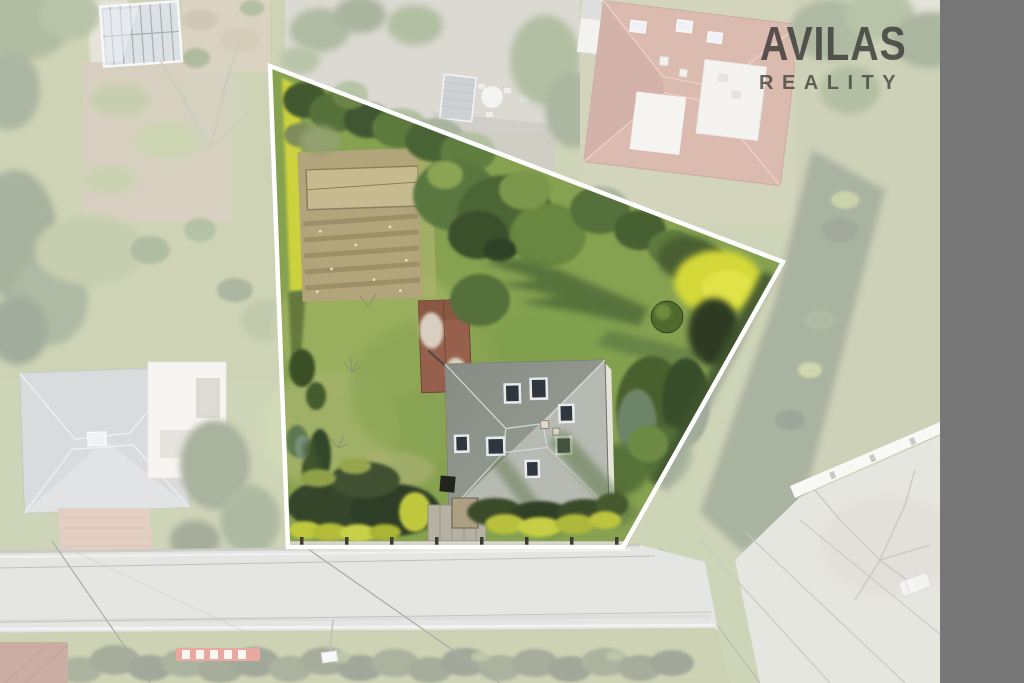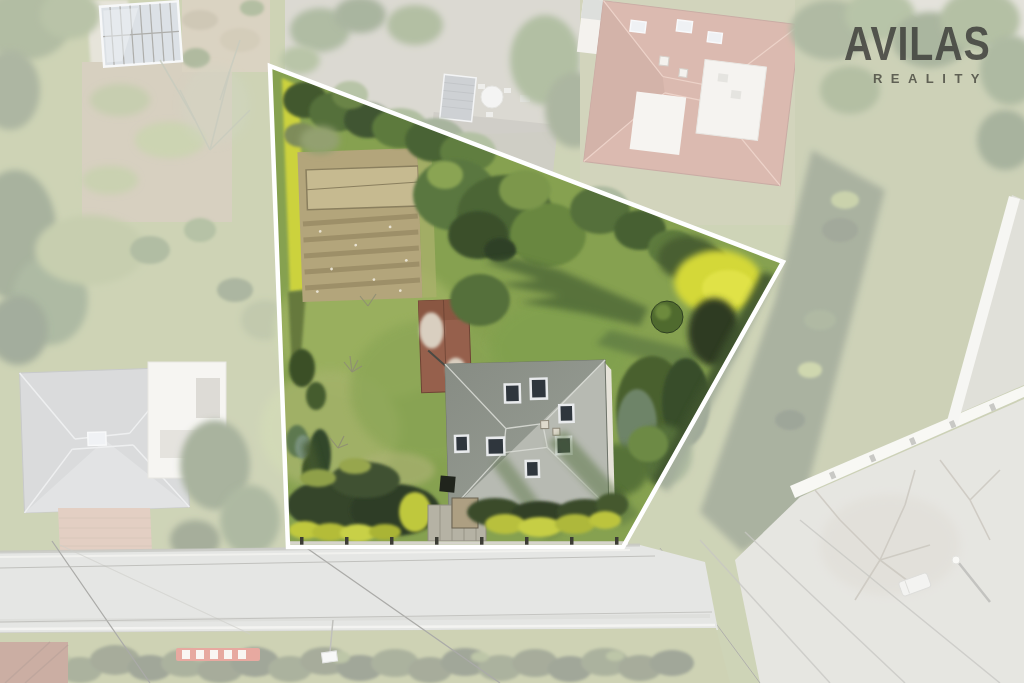--- a/index.html
+++ b/index.html
@@ -1,23 +1,23 @@
 <!DOCTYPE html>
 <html><head>
 <meta charset="utf-8">
 <style>
   html,body{margin:0;padding:0;background:#777;}
-  .stage{position:relative;width:1024px;height:683px;overflow:hidden;background:#14b8a6;
+  .stage{position:relative;width:940px;height:683px;overflow:hidden;background:#14b8a6;
          font-family:"Liberation Sans",sans-serif;}
   .stage svg{position:absolute;left:0;top:0;display:block;}
   .watermark{position:absolute;top:20px;right:34px;text-align:right;opacity:.82;
              color:#3b3b38;user-select:none;}
   .brand{font-size:48px;font-weight:800;letter-spacing:1px;line-height:1;
          transform:scaleX(.82);transform-origin:100% 50%;}
-  .tagline{font-size:13px;font-weight:700;letter-spacing:8.5px;margin-top:3px;
+  .tagline{font-size:20px;font-weight:700;letter-spacing:8.5px;margin-top:3px;
            margin-right:2px;color:#48483f;}
 </style>
 </head>
 <body>
 
 <div class="stage">
 <svg width="1024" height="683" viewBox="0 0 1024 683">
   <defs>
     <filter id="b1" x="-40%" y="-40%" width="180%" height="180%">
           <feGaussianBlur stdDeviation="1.5"></feGaussianBlur>

